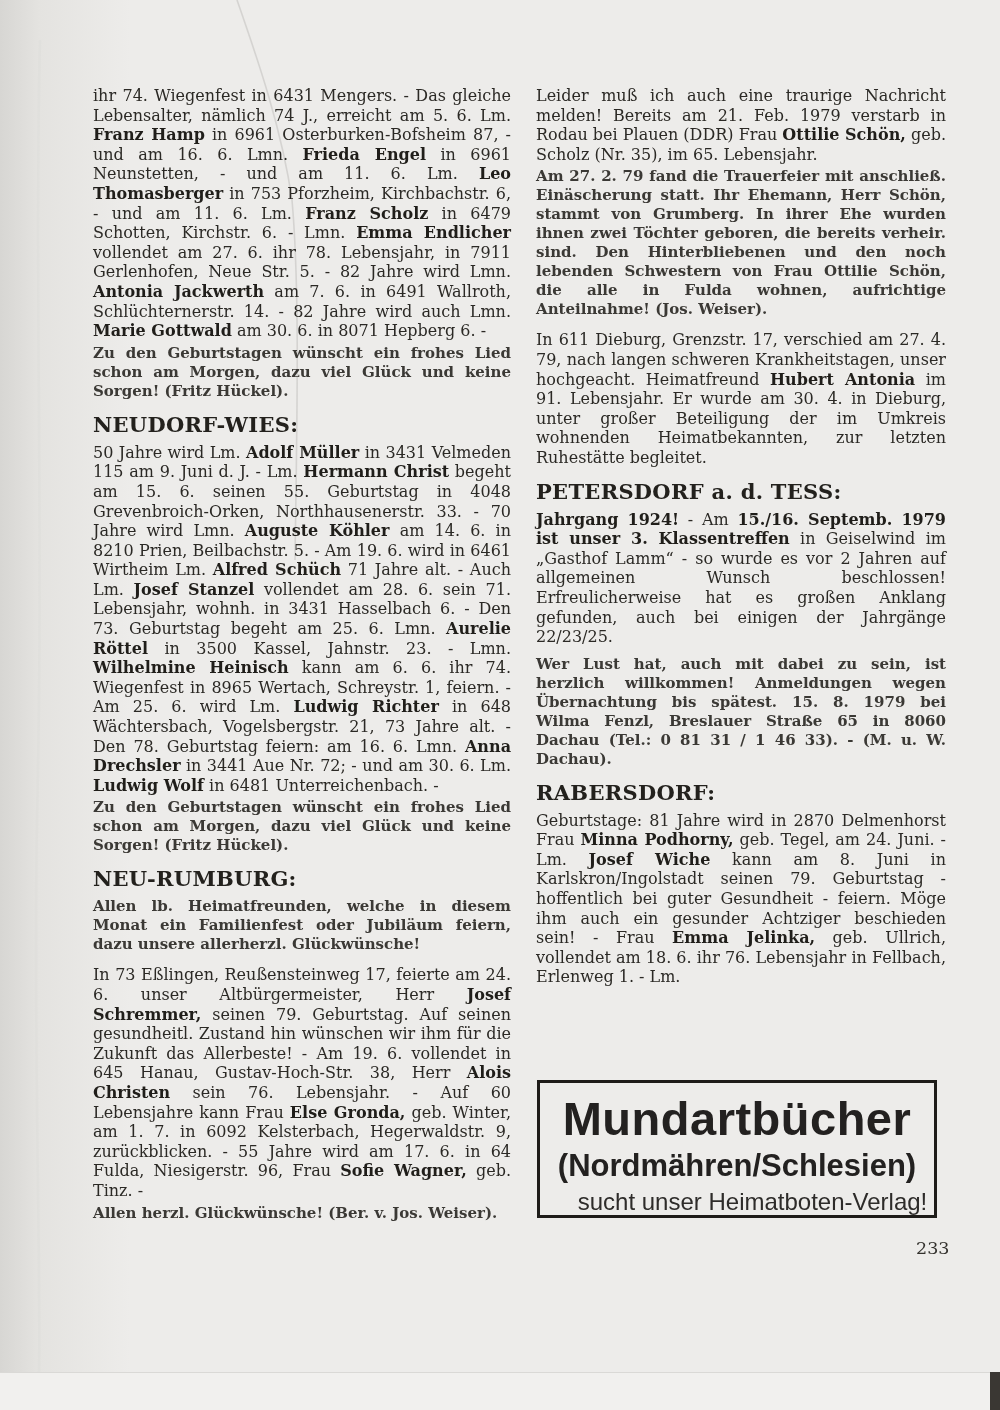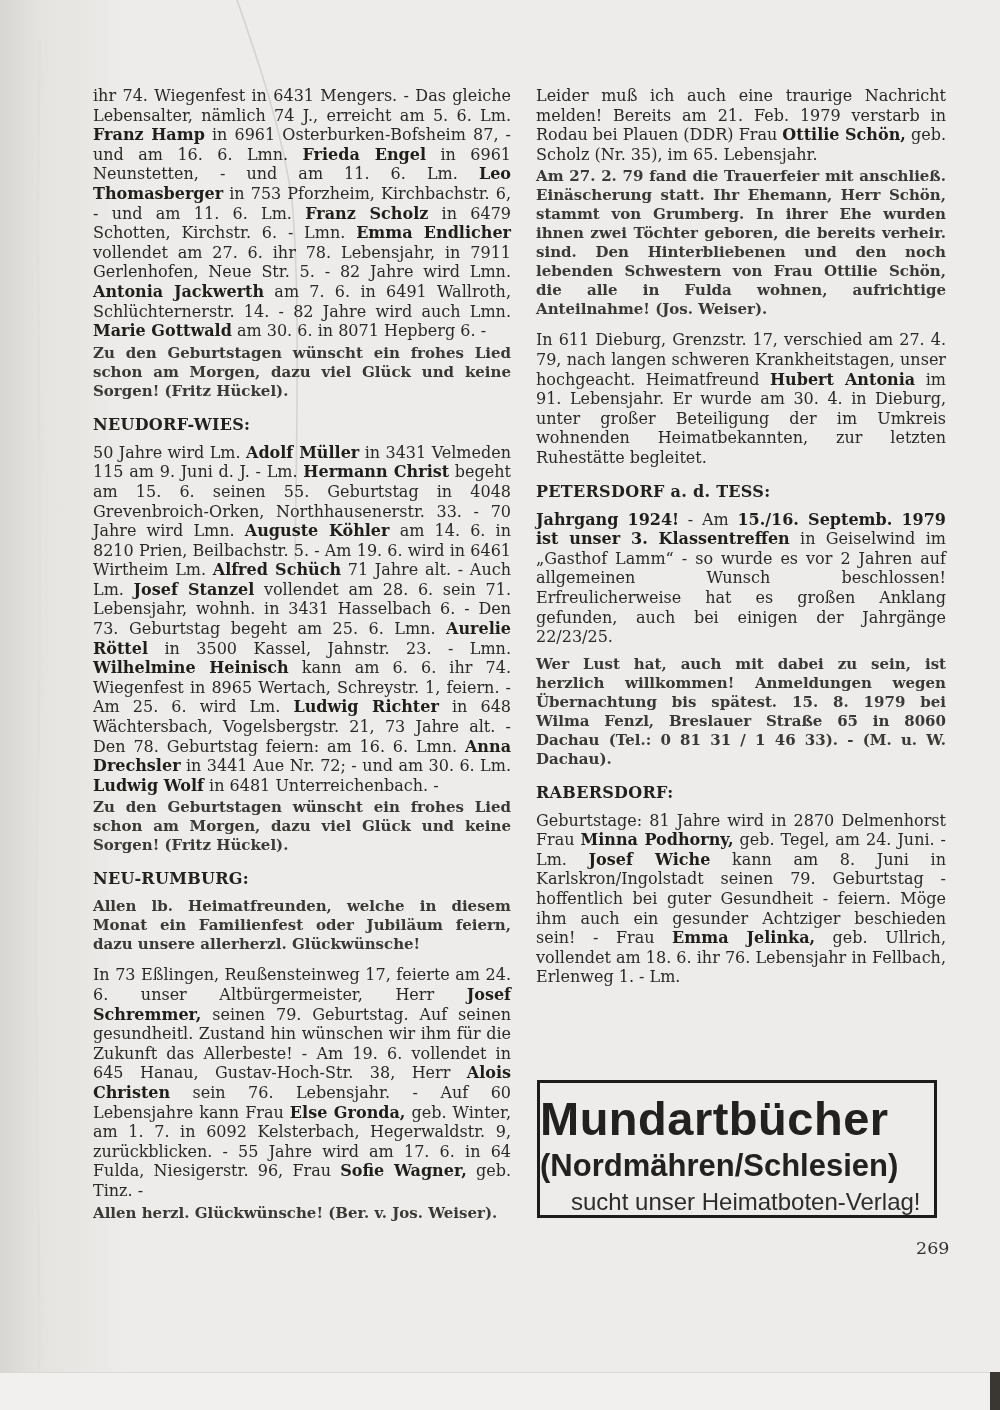--- a/index.html
+++ b/index.html
@@ -37,31 +37,32 @@
     color: #2b2925;
   }
   .fine-print {
     margin: 0 0 11px 0;
     font-size: 15px; line-height: 19px;
     color: #3b3935;
     font-weight: bold;
   }
   .section-heading {
     margin: 13px 0 7px 0;
-    font-size: 16px; line-height: 22px;
+    font-size: 21px; line-height: 22px;
     font-weight: bold; color: #23211d;
     text-align: left; letter-spacing: 0.3px;
   }
   .mt8 { margin-top: 8px; }
   b { font-weight: bold; color: #201e1a; }
 
   .ad-box {
     position: absolute; left: 537px; top: 1080px;
     width: 400px; height: 138px;
     border: 3px solid #1e1c19;
+    text-align: center;
     font-family: "Liberation Sans", sans-serif;
     color: #232120;
     padding-top: 9px;
   }
   .ad-line1 { font-size: 47px; font-weight: bold; line-height: 53px; letter-spacing: 0.5px; }
   .ad-line2 { font-size: 31px; font-weight: bold; line-height: 41px; }
   .ad-line3 { font-size: 24px; font-weight: normal; line-height: 31px; color: #2e2c2a; padding-left: 31px; }
 
   .page-number {
     position: absolute; left: 916px; top: 1238px;
@@ -99,16 +100,16 @@
   <h3 class="section-heading">RABERSDORF:</h3>
   <p class="body-text">Geburtstage: 81 Jahre wird in 2870 Delmenhorst Frau <b>Minna Podhorny,</b> geb. Tegel, am 24. Juni. - Lm. <b>Josef Wiche</b> kann am 8. Juni in Karlskron/Ingolstadt seinen 79. Geburtstag - hoffentlich bei guter Gesundheit - feiern. Möge ihm auch ein gesunder Achtziger beschieden sein! - Frau <b>Emma Jelinka,</b> geb. Ullrich, vollendet am 18. 6. ihr 76. Lebensjahr in Fellbach, Erlenweg 1. - Lm.</p>
 </div>
 
 <div class="ad-box">
   <div class="ad-line1">Mundartbücher</div>
   <div class="ad-line2">(Nordmähren/Schlesien)</div>
   <div class="ad-line3">sucht unser Heimatboten-Verlag!</div>
 </div>
 
-<div class="page-number">269</div>
+<div class="page-number">233</div>
 
 <div class="scan-bottom-band"></div>
 <div class="scan-corner"></div>
 
 </body></html>

